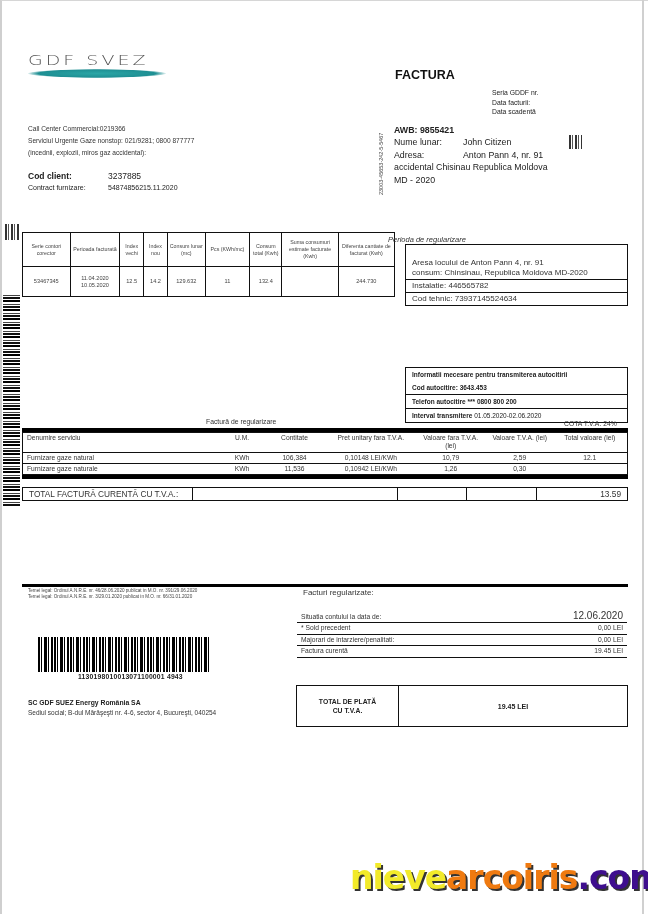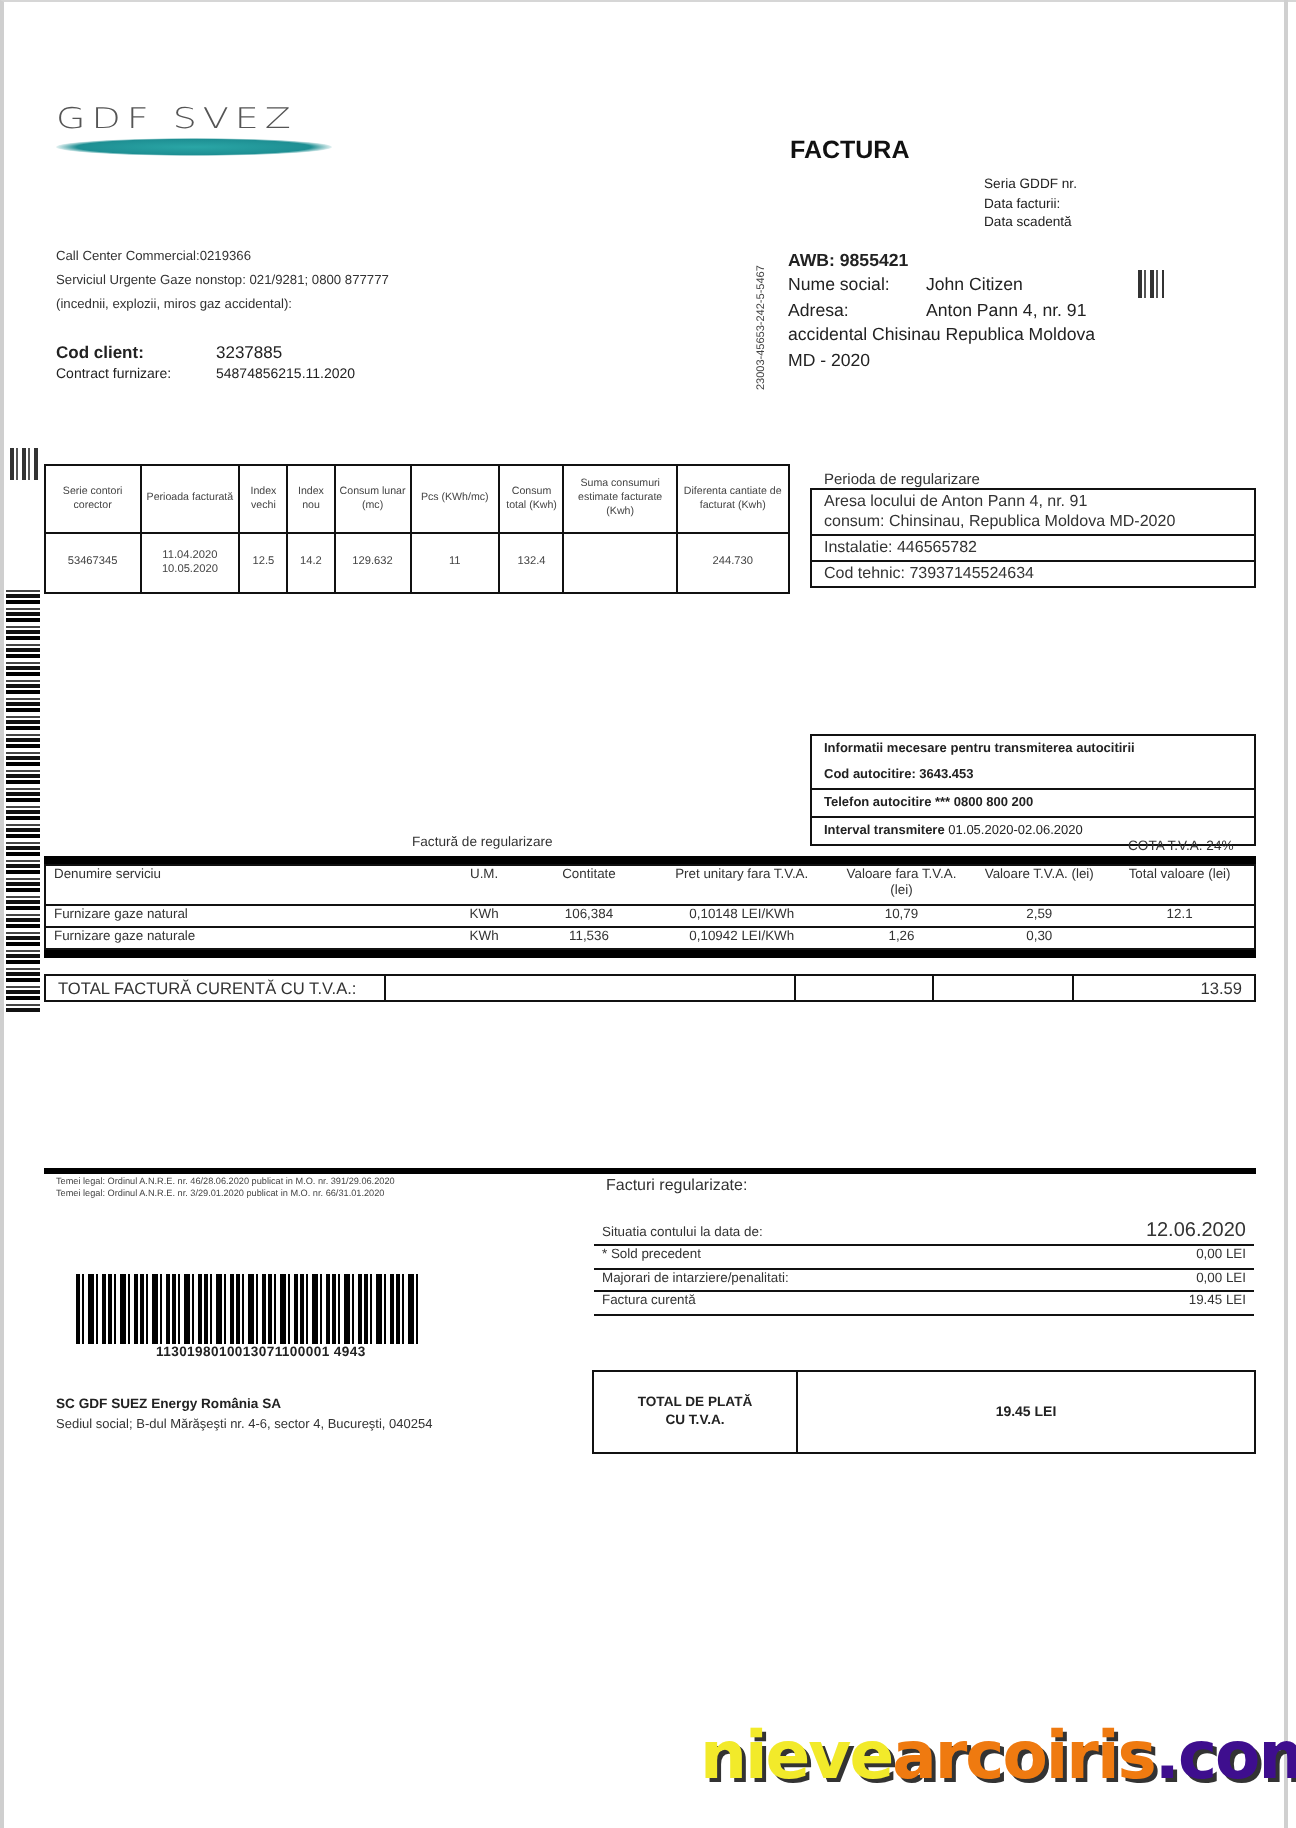--- a/index.html
+++ b/index.html
@@ -41,24 +41,24 @@
   .side-barcode { left: 3px; top: 294px; width: 17px; height: 212px;
     background: repeating-linear-gradient(0deg, #111 0 2px, #fff 2px 3px, #444 3px 4px, #fff 4px 6px, #000 6px 8px, #fff 8px 9px); }
 
   
   table { border-collapse: collapse; }
   .meter { left: 22px; top: 232px; width: 373px; }
   .meter td { border: 1px solid #111; font-size: 5.3px; text-align: center; vertical-align: middle; color: #444; line-height: 7px; padding: 1px; }
   .meter tr.h td { height: 34px; }
   .meter tr.v td { height: 30px; font-size: 5.6px; }
 
-  .period-title { left: 412px; top: 235px; font-size: 7.5px; color: #333; }
+  .period-title { left: 388px; top: 235px; font-size: 7.5px; color: #333; font-style: italic; }
   .periodbox { left: 405px; top: 244px; width: 223px; border: 1px solid #111; }
   .periodbox div { font-size: 8px; color: #333; padding: 1px 6px; line-height: 10px; border-top: 1px solid #111; }
-  .periodbox div:first-child { border-top: none; }
+  .periodbox div:first-child { border-top: none; margin-top: 12px; }
 
   .autobox { left: 405px; top: 367px; width: 223px; border: 1px solid #111; }
   .autobox div { font-size: 6.5px; font-weight: bold; color: #222; padding: 2px 6px; line-height: 9px; }
   .autobox .bt { border-top: 1px solid #111; }
   .autobox .norm { font-weight: normal; }
 
   .cota { left: 564px; top: 420px; font-size: 6.8px; color: #333; }
   .reg-title { left: 206px; top: 418px; font-size: 6.8px; color: #333; }
 
   .thick { height: 4px; background: #000; }
@@ -135,21 +135,21 @@
   <div>Seria GDDF nr.</div>
   <div>Data facturii:</div>
   <div>Data scadentă</div>
 </div>
 
 <div class="abs vert-code">23003-45653-242-5-5467</div>
 
 <div class="abs awb">
   <div class="bold">AWB: 9855421</div>
   <div class="r">
-      <span class="k">Nume social:</span>
+      <span class="k">Nume lunar:</span>
       <span>John Citizen</span>
     </div>
   <div class="r">
       <span class="k">Adresa:</span>
       <span>Anton Pann 4, nr. 91</span>
     </div>
   <div>accidental Chisinau Republica Moldova</div>
   <div>MD - 2020</div>
 </div>
 

